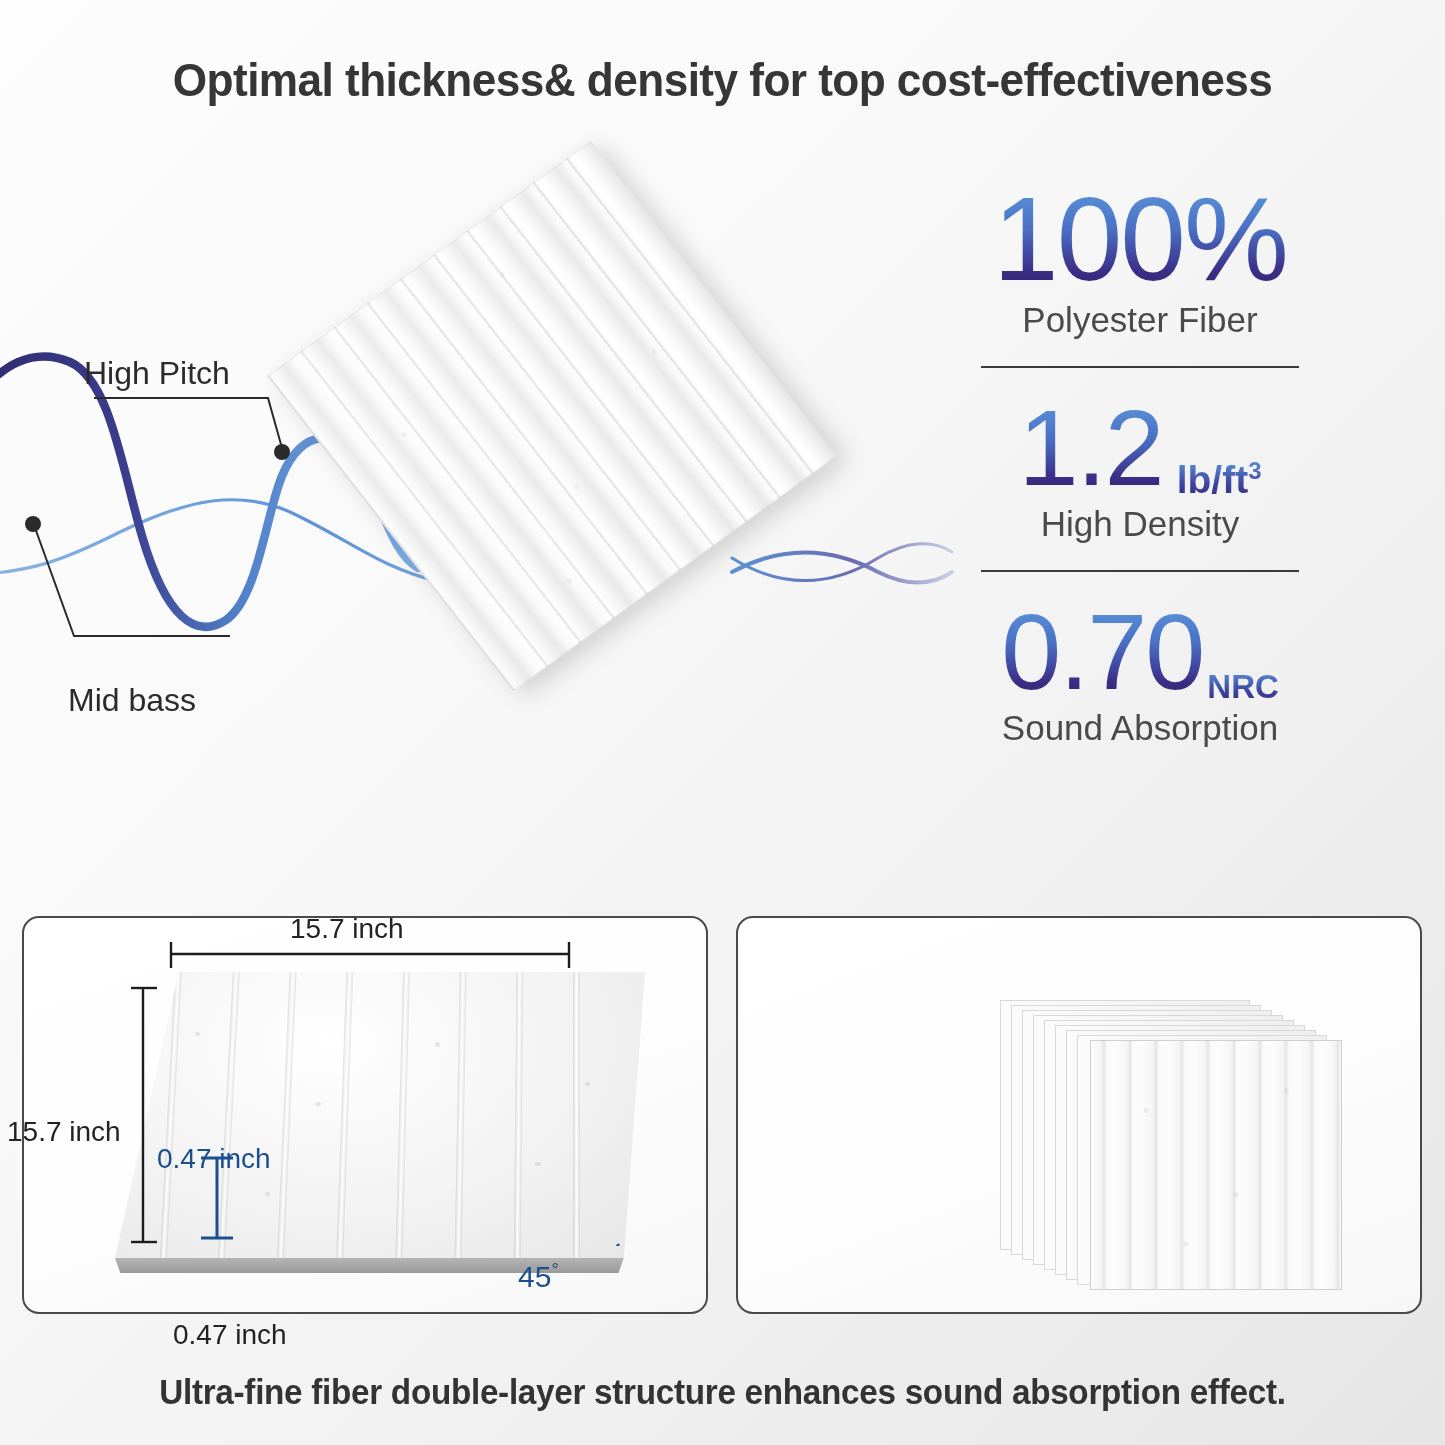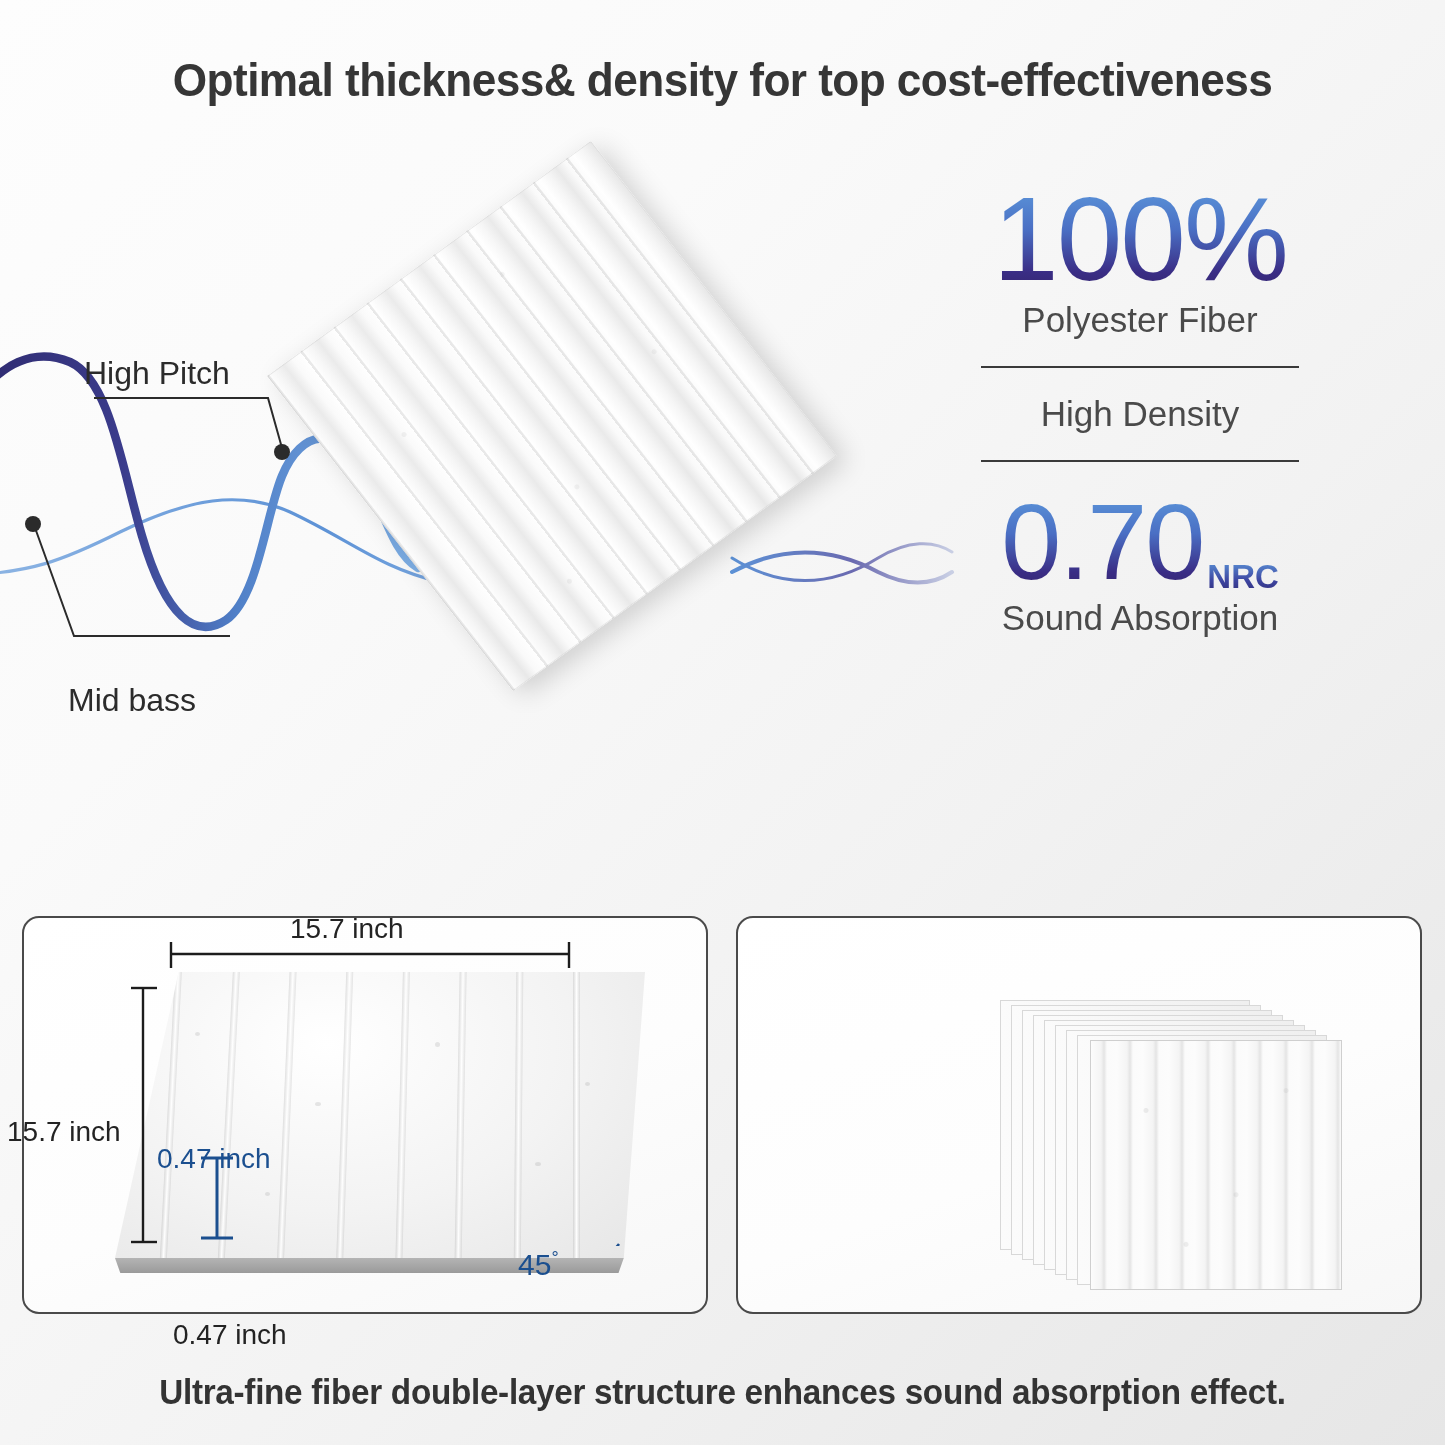--- a/index.html
+++ b/index.html
@@ -223,20 +223,24 @@
 <div id="stats">
 
   <div class="stat">
     <div class="big">100%</div>
     <div class="cap">Polyester Fiber</div>
   </div>
 
   <div class="divider"></div>
 
   <div class="stat">
+    <div class="row">
+      <span class="big sm">1.2</span>
+      <span class="unit"><span>lb/ft</span><sup>3</sup></span>
+    </div>
     <div class="cap">High Density</div>
   </div>
 
   <div class="divider"></div>
 
   <div class="stat">
     <div class="row" style="gap:4px;">
       <span class="big sm">0.70</span>
       <span class="unit" style="font-size:33px;">NRC</span>
     </div>
@@ -288,21 +292,21 @@
 
     <line x1="466" y1="372" x2="510" y2="318" stroke="#1b4f8f" stroke-width="2.6"></line>
     <line x1="410" y1="372" x2="508" y2="372" stroke="#1b4f8f" stroke-width="2.4" stroke-dasharray="7 5"></line>
     <path d="M 486 372 A 26 26 0 0 0 498 354" fill="none" stroke="#1b4f8f" stroke-width="2.2"></path>
   </svg>
 
   <div class="dim-text" style="left:175px; top:-78px;">15.7 inch</div>
   <div class="dim-text" style="left:-108px; top:125px;">15.7 inch</div>
   <div class="dim-text blue" style="left:42px; top:152px;">0.47 inch</div>
   <div class="dim-text" style="left:58px; top:328px;">0.47 inch</div>
-  <div class="angle-text" style="left:403px; top:276px;"><span>45</span><sup style="font-size:18px;">°</sup></div>
+  <div class="angle-text" style="left:403px; top:288px;"><span>45</span><sup style="font-size:18px;">°</sup></div>
 </div>
 
 <div class="card" id="card-right"></div>
 
 <div id="spec-list">
 </div>
 
 <div id="stack">
   <div class="stack-layer" style="left:0px;  top:0px;"></div>
   <div class="stack-layer" style="left:11px; top:5px;"></div>

